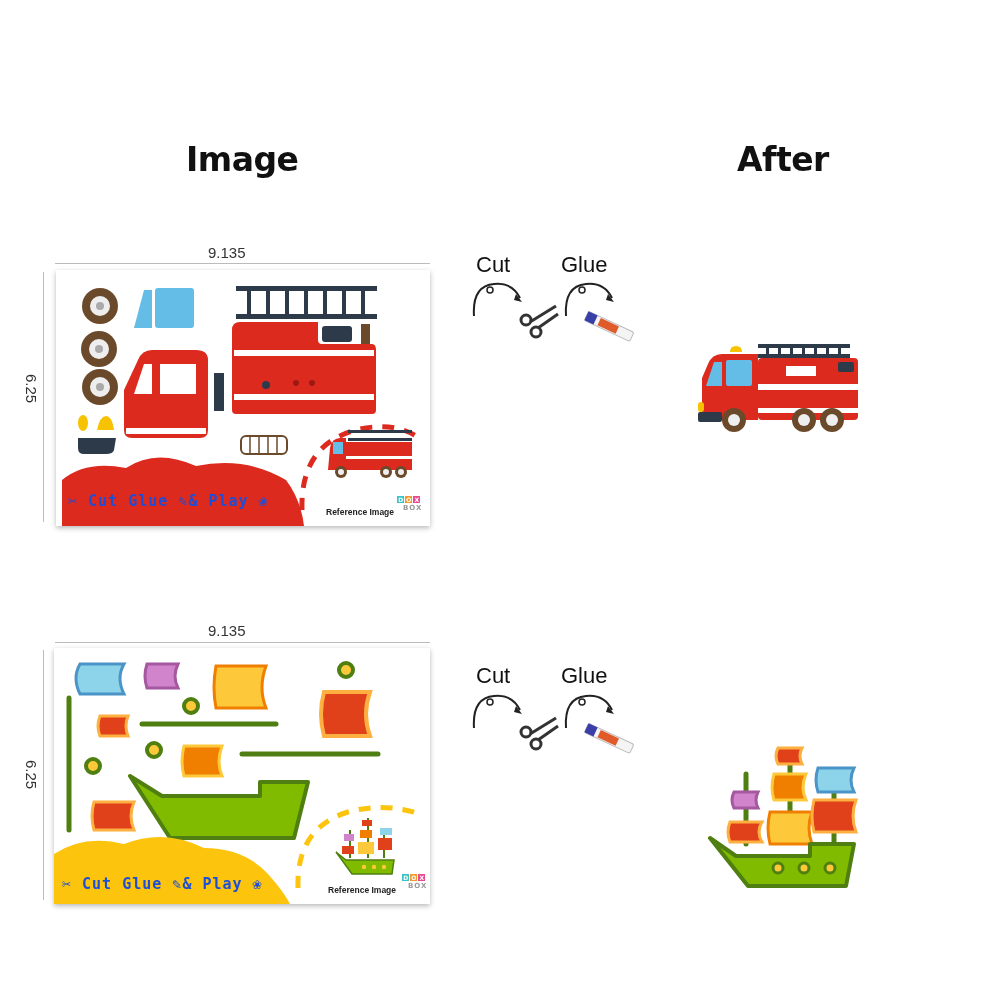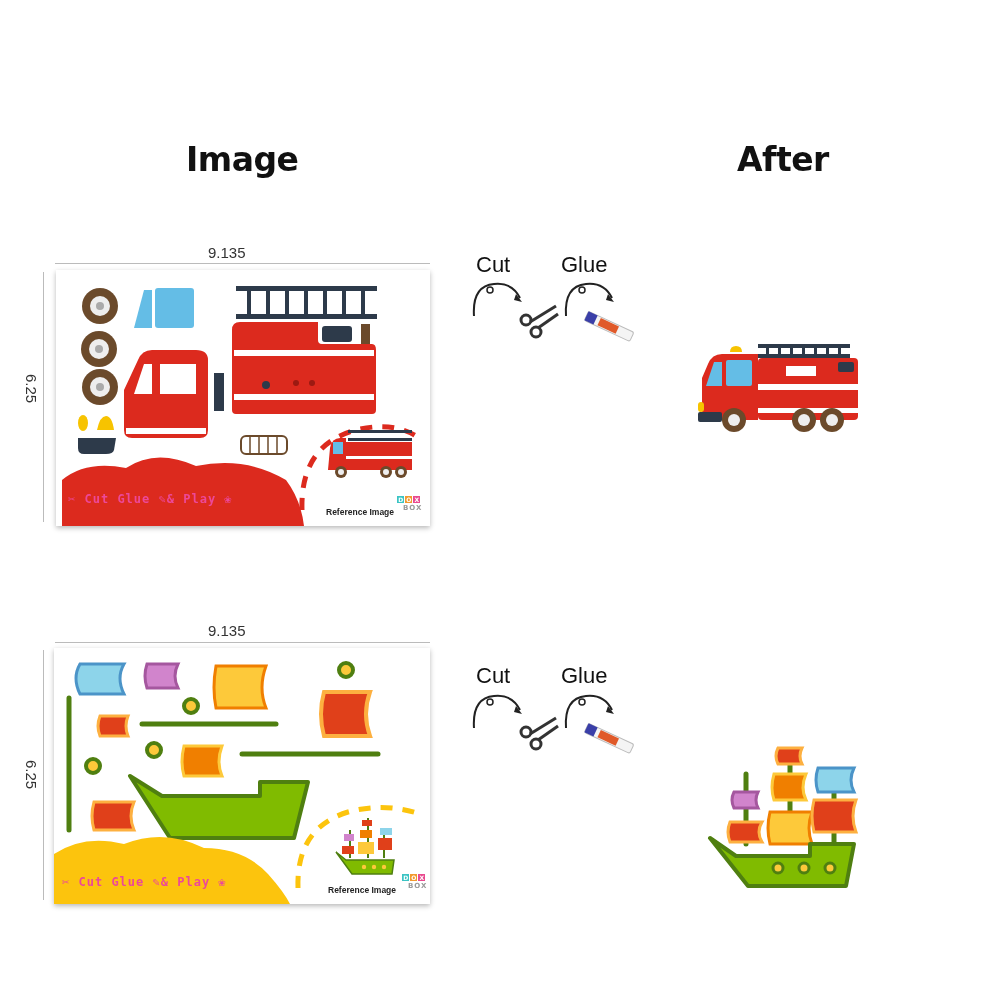--- a/index.html
+++ b/index.html
@@ -5,21 +5,21 @@
   html, body { margin:0; padding:0; background:#ffffff; }
   body { width:1004px; height:1004px; position:relative; overflow:hidden; font-family:"Liberation Sans", sans-serif; }
   .abs { position:absolute; }
   .heading { font-family:"DejaVu Sans", sans-serif; font-weight:bold; font-size:33px; color:#111; letter-spacing:-0.5px; }
   .dim-label { font-family:"Liberation Sans", sans-serif; font-size:15px; color:#333; }
   .hline { height:1px; background:#bbb; }
   .vline { width:1px; background:#bbb; }
   .vtext { transform:rotate(90deg); transform-origin:left top; }
   .sheet { background:#fff; box-shadow:0 2px 5px rgba(0,0,0,0.28); overflow:hidden; }
   .step-label { font-family:"Liberation Sans", sans-serif; font-size:22px; color:#111; }
-  .banner-text { font-family:"DejaVu Sans Mono", monospace; font-weight:bold; font-size:12px; color:#ec4899; letter-spacing:1px; white-space:nowrap; }
+  .banner-text { font-family:"DejaVu Sans Mono", monospace; font-weight:bold; font-size:15px; color:#1d4ed8; letter-spacing:1px; white-space:nowrap; }
   .ref-text { font-family:"Liberation Sans", sans-serif; font-size:8.5px; color:#222; white-space:nowrap;font-weight:bold; }
   .logo { font-family:"DejaVu Sans", sans-serif; font-size:7px; font-weight:bold; line-height:8px; text-align:center; }
   .logo .row span { display:inline-block; width:7px; height:7px; color:#fff; margin:0 0.5px; font-size:6px; line-height:7px; }
   .logo .box { color:#999; letter-spacing:1px;margin-left:8px; }
   svg { display:block; }
 </style>
 </head>
 <body>
 
 <div class="abs heading" style="left:186px; top:140px;">Image</div>

